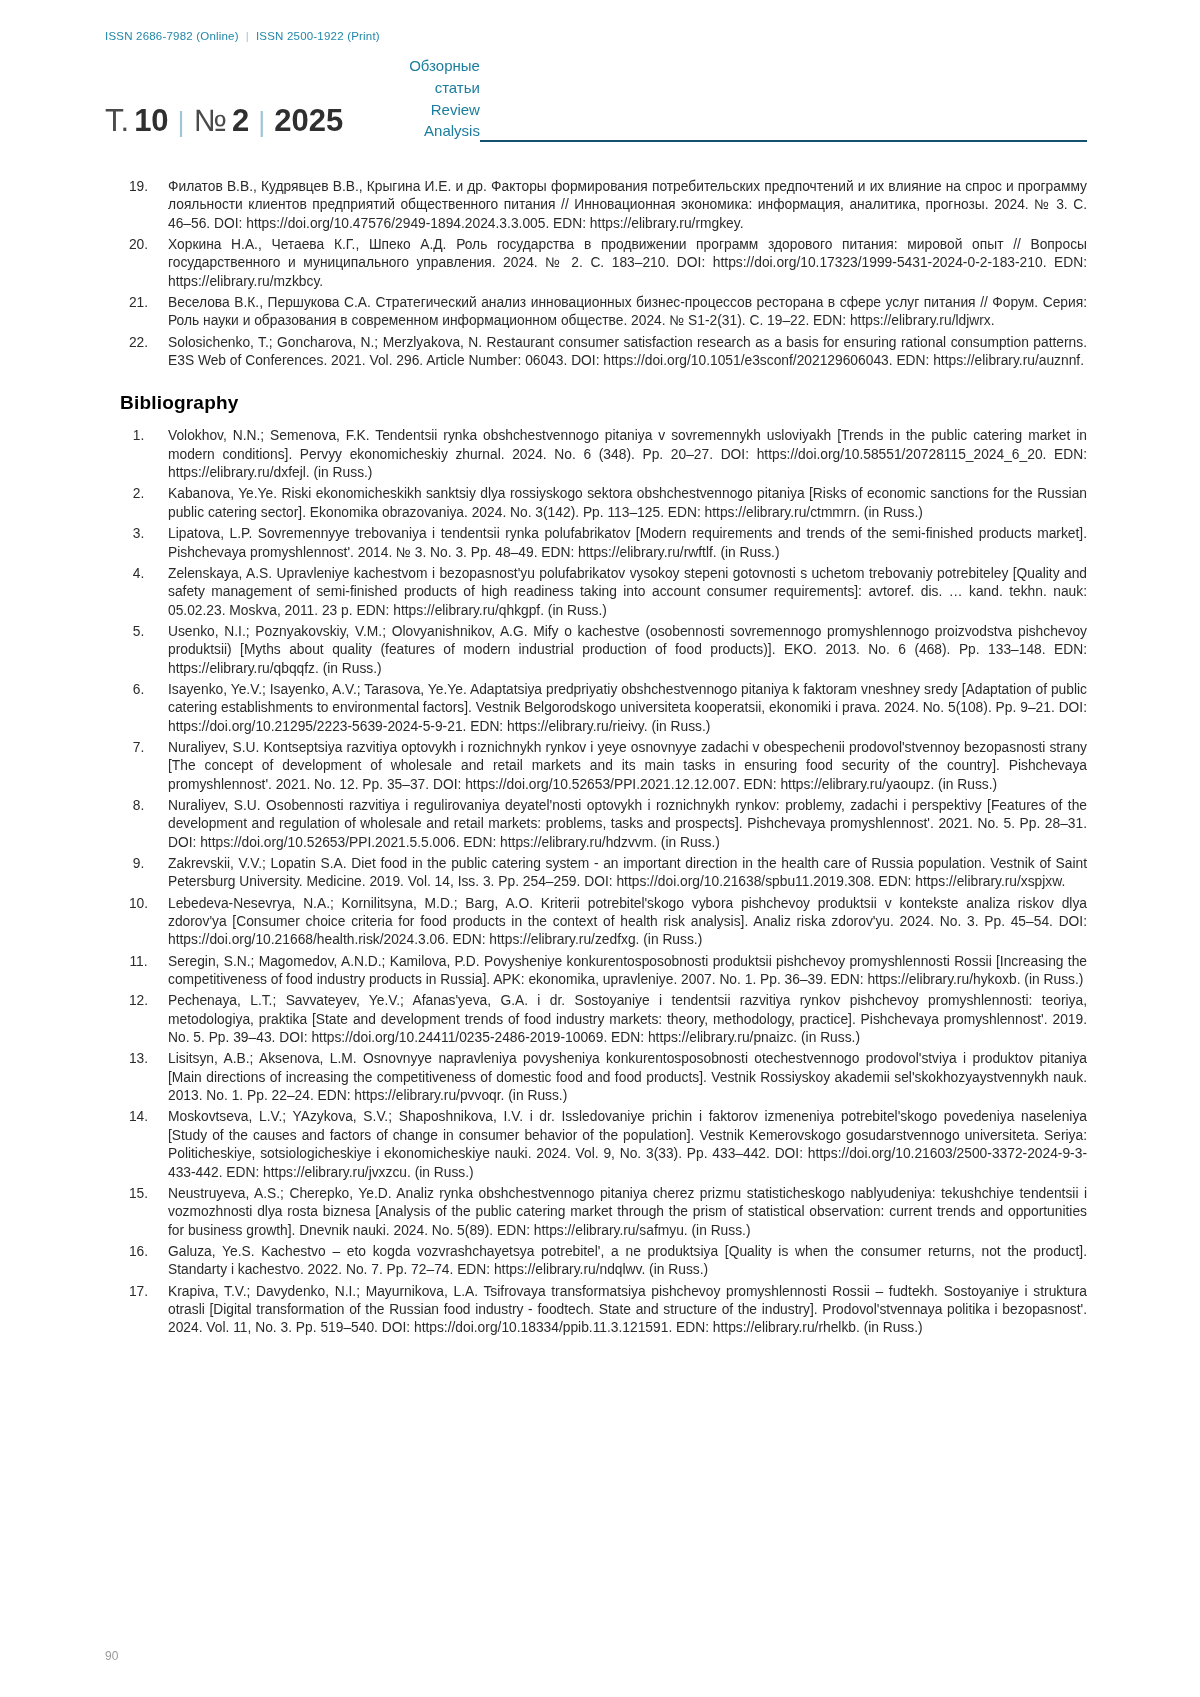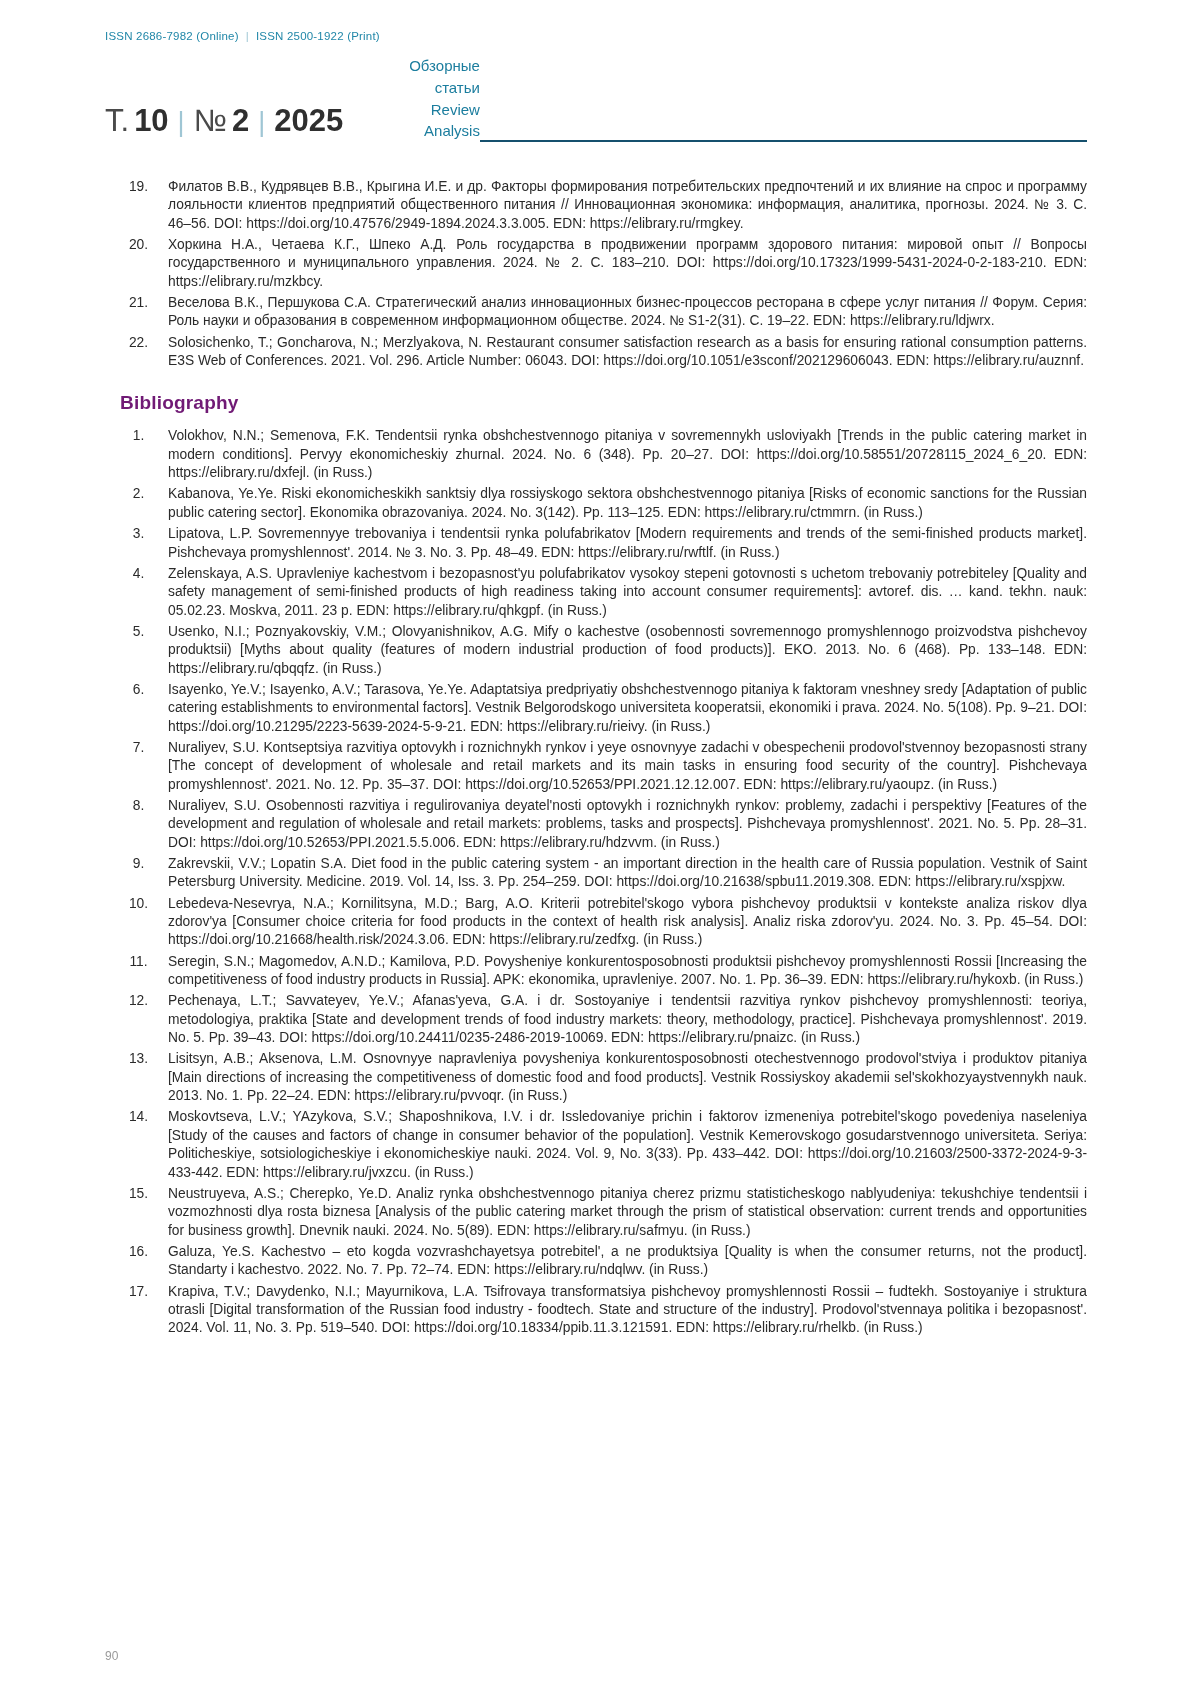--- a/index.html
+++ b/index.html
@@ -35,21 +35,21 @@
   .section-labels { color:#1b7d9e; font-size:15px; text-align:right; line-height:1.45; margin-top:0; }
   .head-rule { width:100%; border-bottom:2px solid #15506d; }
 
   
   .refs { margin-top:36px; }
   .ref-list { list-style:none; }
   .ref-item { display:flex; font-size:13.8px; line-height:1.33; margin-bottom:3px; color:#2b2b2b; }
   .ref-num { flex:0 0 27px; text-align:center;margin-left:20px; }
   .ref-text { flex:1; margin-left:16px; text-align:justify; overflow-wrap:break-word; }
 
-  .bib-heading { color:#701a75; font-size:19px; font-weight:700; margin:22px 0 13px 15px; letter-spacing:0.2px; }
+  .bib-heading { color:#000000; font-size:19px; font-weight:700; margin:22px 0 13px 15px; letter-spacing:0.2px; }
 
   .page-num { position:absolute; left:105px; bottom:34px; color:#9a9a9a; font-size:12px; }
 </style>
 </head>
 <body>
 
 <div class="page">
 
   <header>
     <div class="issn-row">

